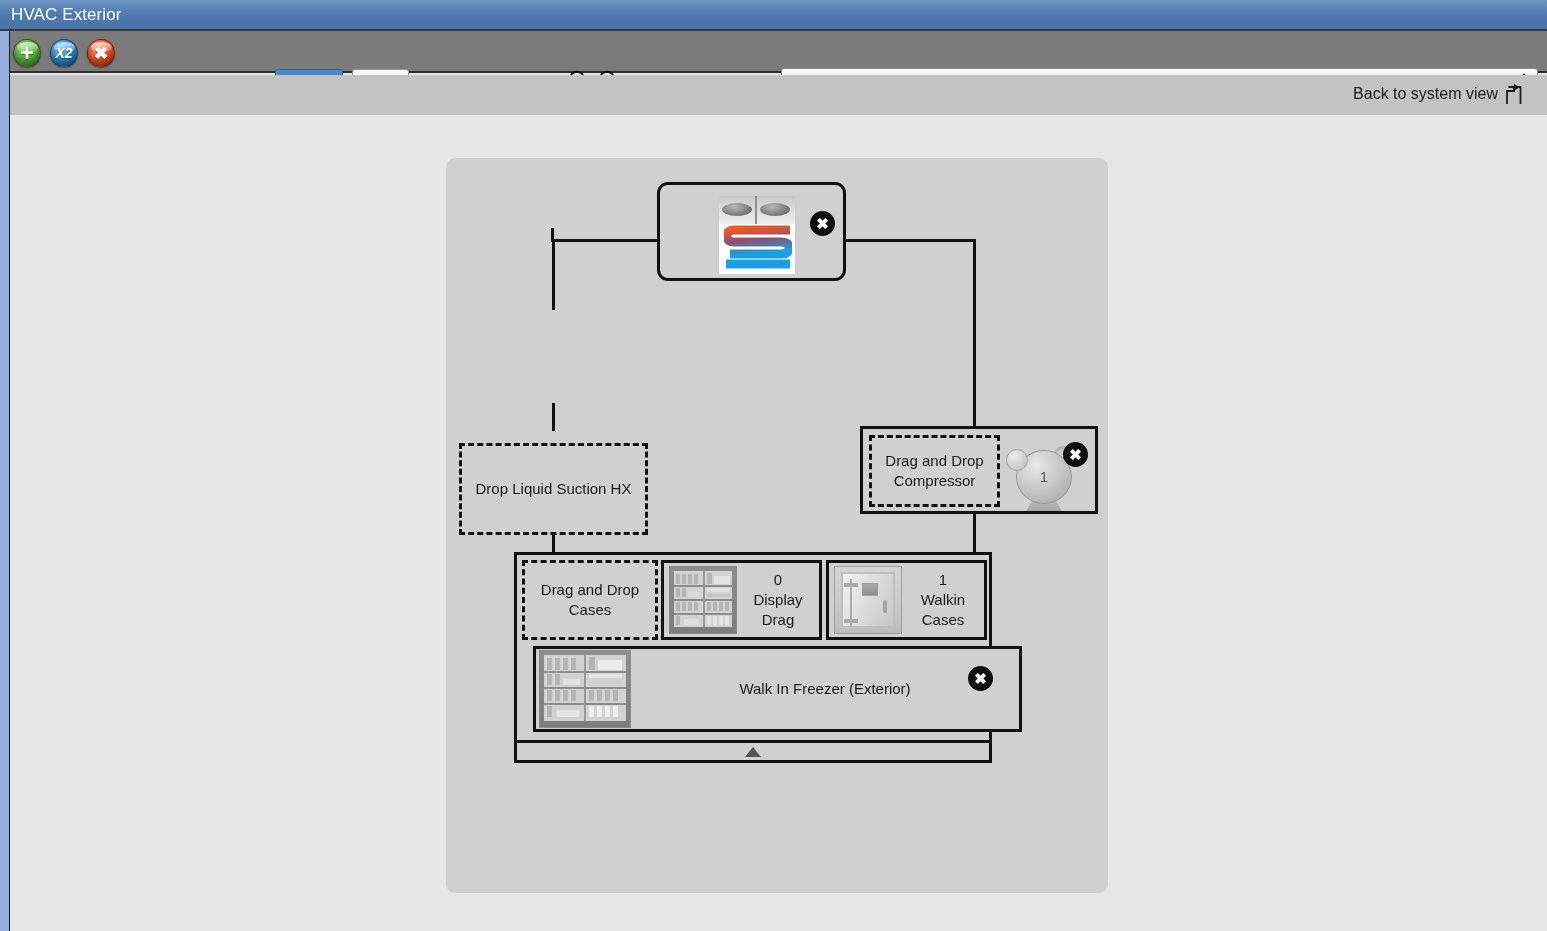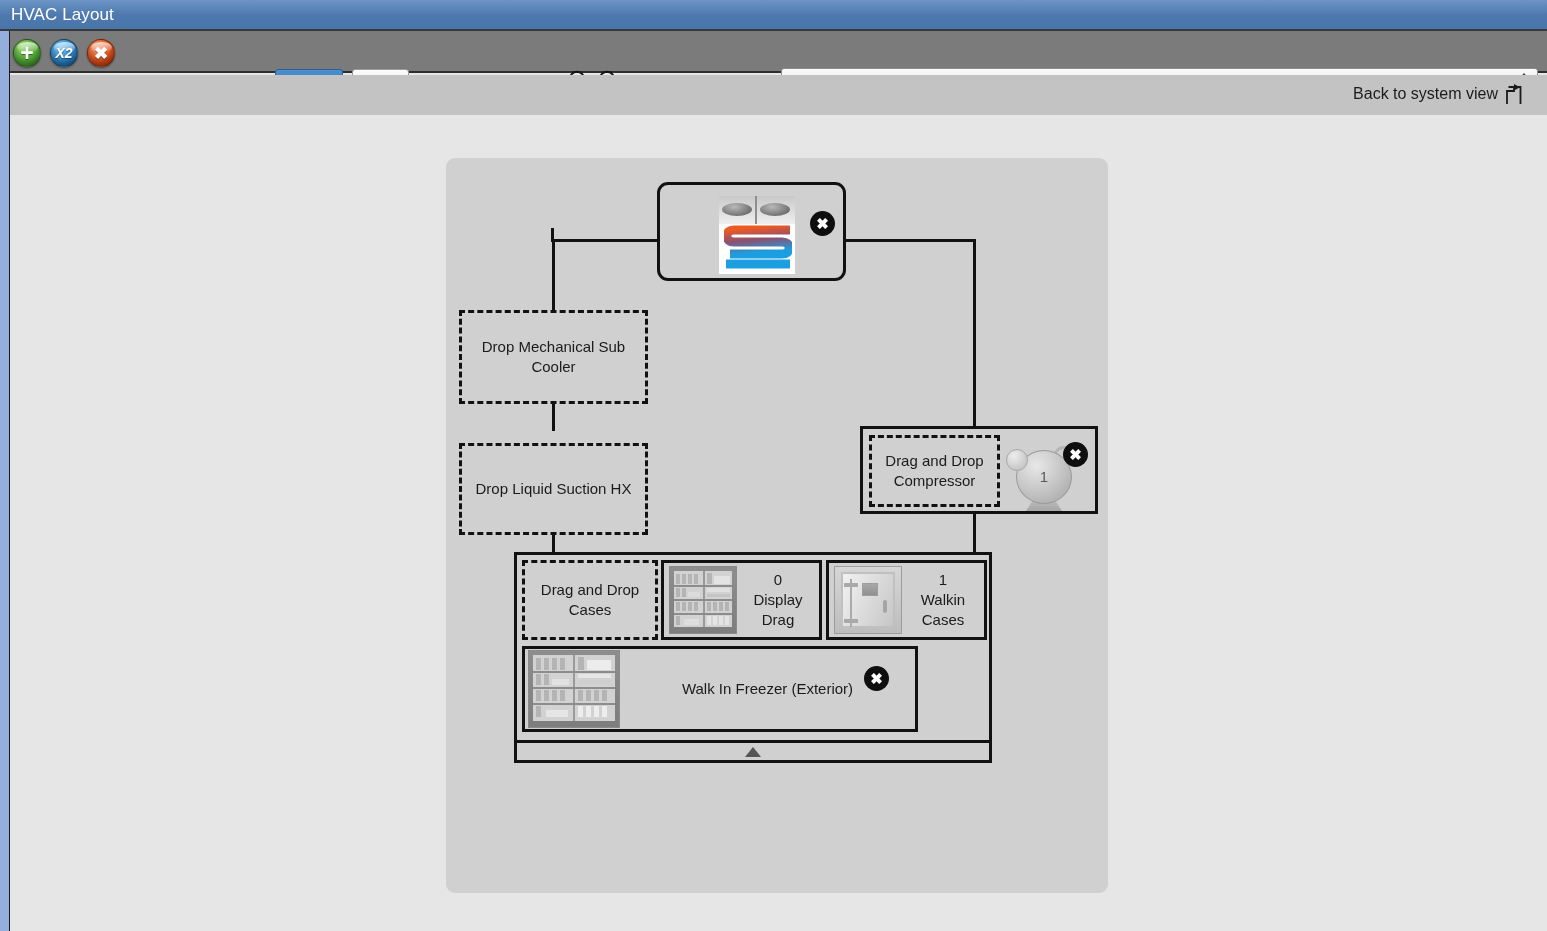--- a/index.html
+++ b/index.html
@@ -300,21 +300,21 @@
     border-left: 8px solid transparent; border-right: 8px solid transparent;
     border-bottom: 10px solid #555;
   }
 </style>
 </head>
 <body>
 
 <div id="app">
 
   <div id="titlebar">
-    <div class="title">HVAC Layout</div>
+    <div class="title">HVAC Exterior</div>
   </div>
 
   <div id="toolbar">
 
     <div class="orb" id="orb-add">
       <span class="glyph">+</span>
     </div>
     <div class="orb" id="orb-dup">
       <span class="glyph">X2</span>
     </div>
@@ -412,23 +412,20 @@
               <path d="M2 39 L66 39" fill="none" stroke="#1b9fe0" stroke-width="9"></path>
             </svg>
           </div>
         </div>
 
         <div class="xbadge" style="left:150px; top:26px;">
           <span>✖</span>
         </div>
       </div>
 
-      <div class="node dashed" id="subcooler-node" style="left:13px; top:152px; width:189px; height:94px;">
-        <span>Drop Mechanical Sub Cooler</span>
-      </div>
 
       <div class="node dashed" id="hx-node" style="left:13px; top:285px; width:189px; height:92px;">
         <span>Drop Liquid Suction HX</span>
       </div>
 
       <div class="node" id="compressor-group" style="left:414px; top:268px; width:238px; height:88px; padding:0; display:block;">
 
         <div class="node dashed" style="left:6px; top:6px; width:131px; height:72px;">
           <span>Drag and Drop Compressor</span>
         </div>
@@ -501,21 +498,21 @@
             <div class="post"></div>
             <div class="hinge" style="top:16px;"></div>
             <div class="hinge" style="top:52px;"></div>
           </div>
           <div class="caselabel">
             <span>1</span><br>
             <span>Walkin Cases</span>
           </div>
         </div>
 
-        <div class="caserow" style="left:5px; top:91px; width:396px; height:86px;">
+        <div class="caserow" style="left:16px; top:91px; width:489px; height:86px;">
           <div class="caseicon" style="margin-left:3px; width:92px; height:78px;">
             <div class="inner">
               <div class="mull" style="left:40px;"></div>
               <div class="shelf" style="top:16px;"></div>
               <div class="shelf" style="top:32px;"></div>
               <div class="shelf" style="top:48px;"></div>
               <div class="prod" style="left:3px; top:3px; width:5px; height:12px;"></div>
               <div class="prod" style="left:11px; top:3px; width:5px; height:12px;"></div>
               <div class="prod" style="left:19px; top:3px; width:5px; height:12px;"></div>
               <div class="prod" style="left:27px; top:3px; width:5px; height:12px;"></div>

